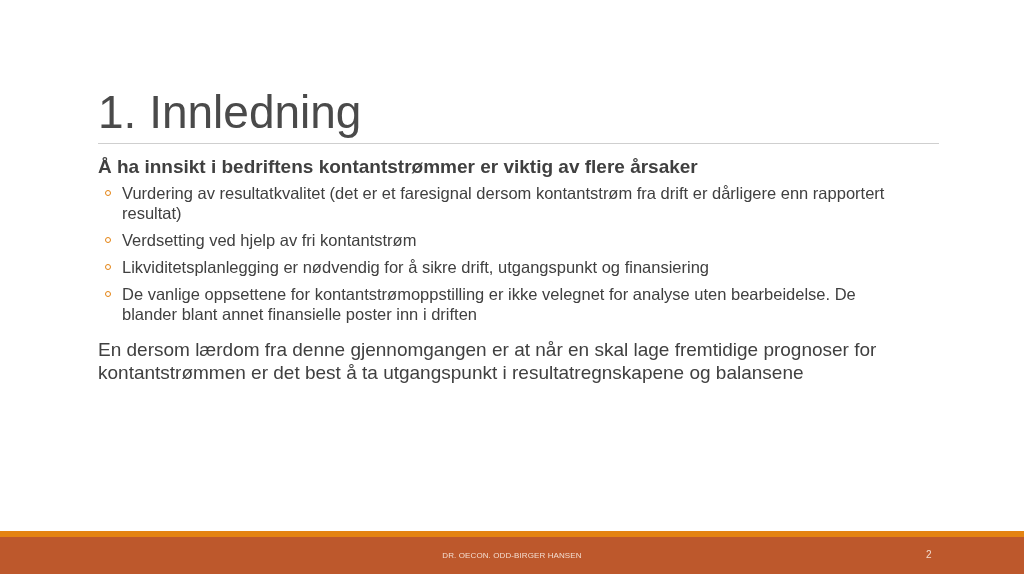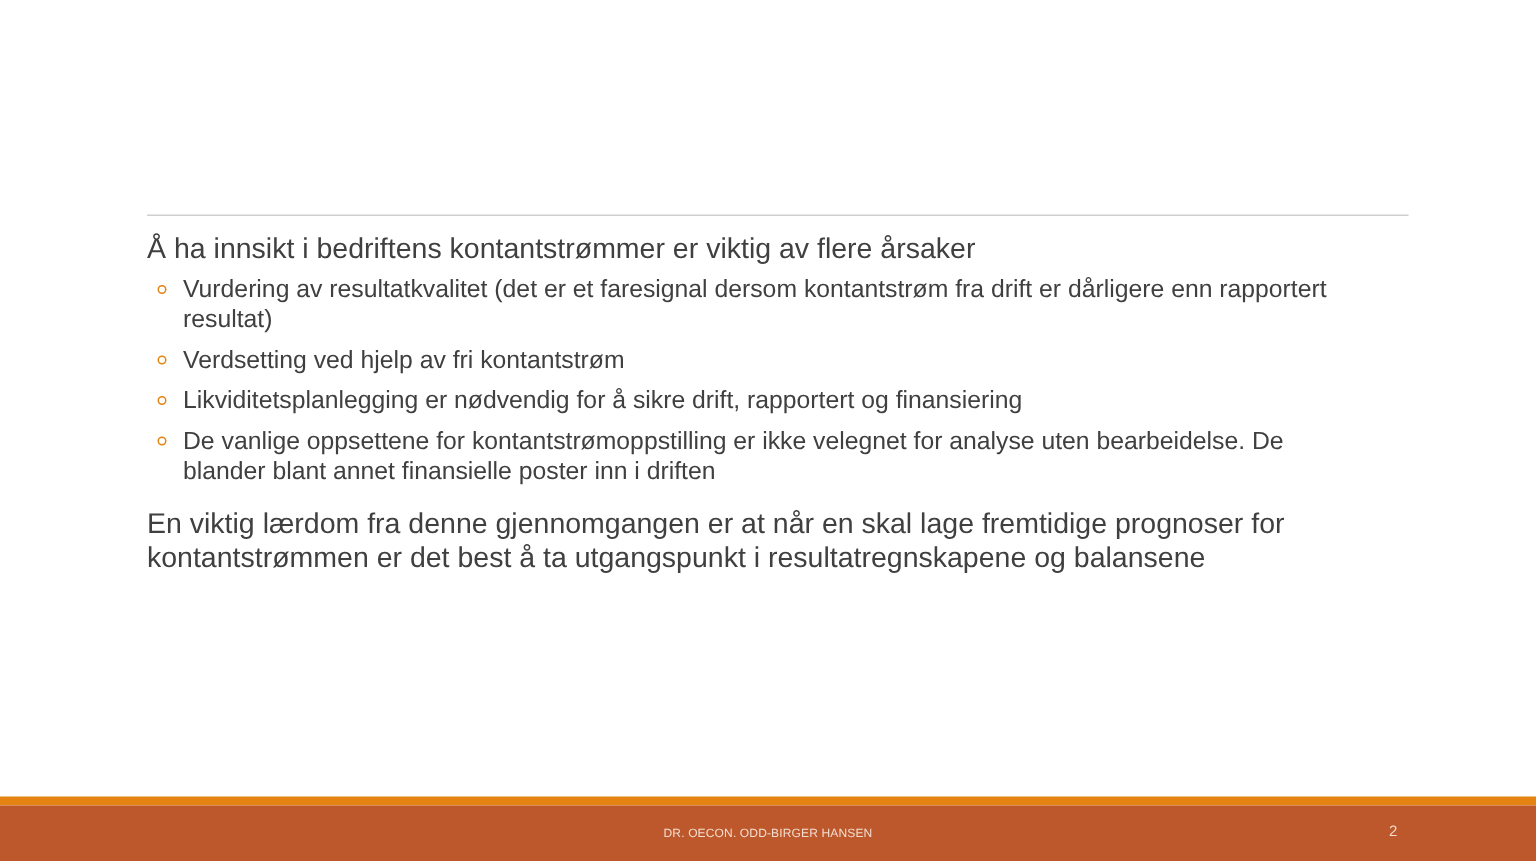--- a/index.html
+++ b/index.html
@@ -42,20 +42,21 @@
       left: 98px;
       top: 154px;
       width: 800px;
       color: #404040;
     }
     .lead {
       font-size: 19px;
       line-height: 26px;
       margin: 0 0 3px 0;
       white-space: nowrap;
+      font-weight: bold;
     }
     ul.sub {
       list-style: none;
       margin: 0;
       padding: 0;
     }
     ul.sub li {
       position: relative;
       padding-left: 24px;
       font-size: 16.5px;
@@ -107,43 +108,44 @@
       left: 926px;
       top: 12px;
       font-size: 10px;
       color: #f3ddd0;
     }
   </style>
 </head>
 <body>
 
 <div class="slide">
+  <h1 class="title">1. Innledning</h1>
   <div class="title-rule"></div>
 
   <div class="content">
     <p class="lead">Å ha innsikt i bedriftens kontantstrømmer er viktig av flere årsaker</p>
     <ul class="sub">
       <li>
         <span class="bullet"></span>
         <span>Vurdering av resultatkvalitet (det er et faresignal dersom kontantstrøm fra drift er dårligere enn rapportert resultat)</span>
       </li>
       <li>
         <span class="bullet"></span>
         <span>Verdsetting ved hjelp av fri kontantstrøm</span>
       </li>
       <li>
         <span class="bullet"></span>
-        <span>Likviditetsplanlegging er nødvendig for å sikre drift, rapportert og finansiering</span>
+        <span>Likviditetsplanlegging er nødvendig for å sikre drift, utgangspunkt og finansiering</span>
       </li>
       <li>
         <span class="bullet"></span>
         <span>De vanlige oppsettene for kontantstrømoppstilling er ikke velegnet for analyse uten bearbeidelse. De blander blant annet finansielle poster inn i driften</span>
       </li>
     </ul>
-    <p class="conclusion">En viktig lærdom fra denne gjennomgangen er at når en skal lage fremtidige prognoser for kontantstrømmen er det best å ta utgangspunkt i resultatregnskapene og balansene</p>
+    <p class="conclusion">En dersom lærdom fra denne gjennomgangen er at når en skal lage fremtidige prognoser for kontantstrømmen er det best å ta utgangspunkt i resultatregnskapene og balansene</p>
   </div>
 
   <div class="footer-accent"></div>
   <div class="footer">
     <div class="footer-text">DR. OECON. ODD-BIRGER HANSEN</div>
     <div class="page-num">2</div>
   </div>
 </div>
 
 </body></html>

